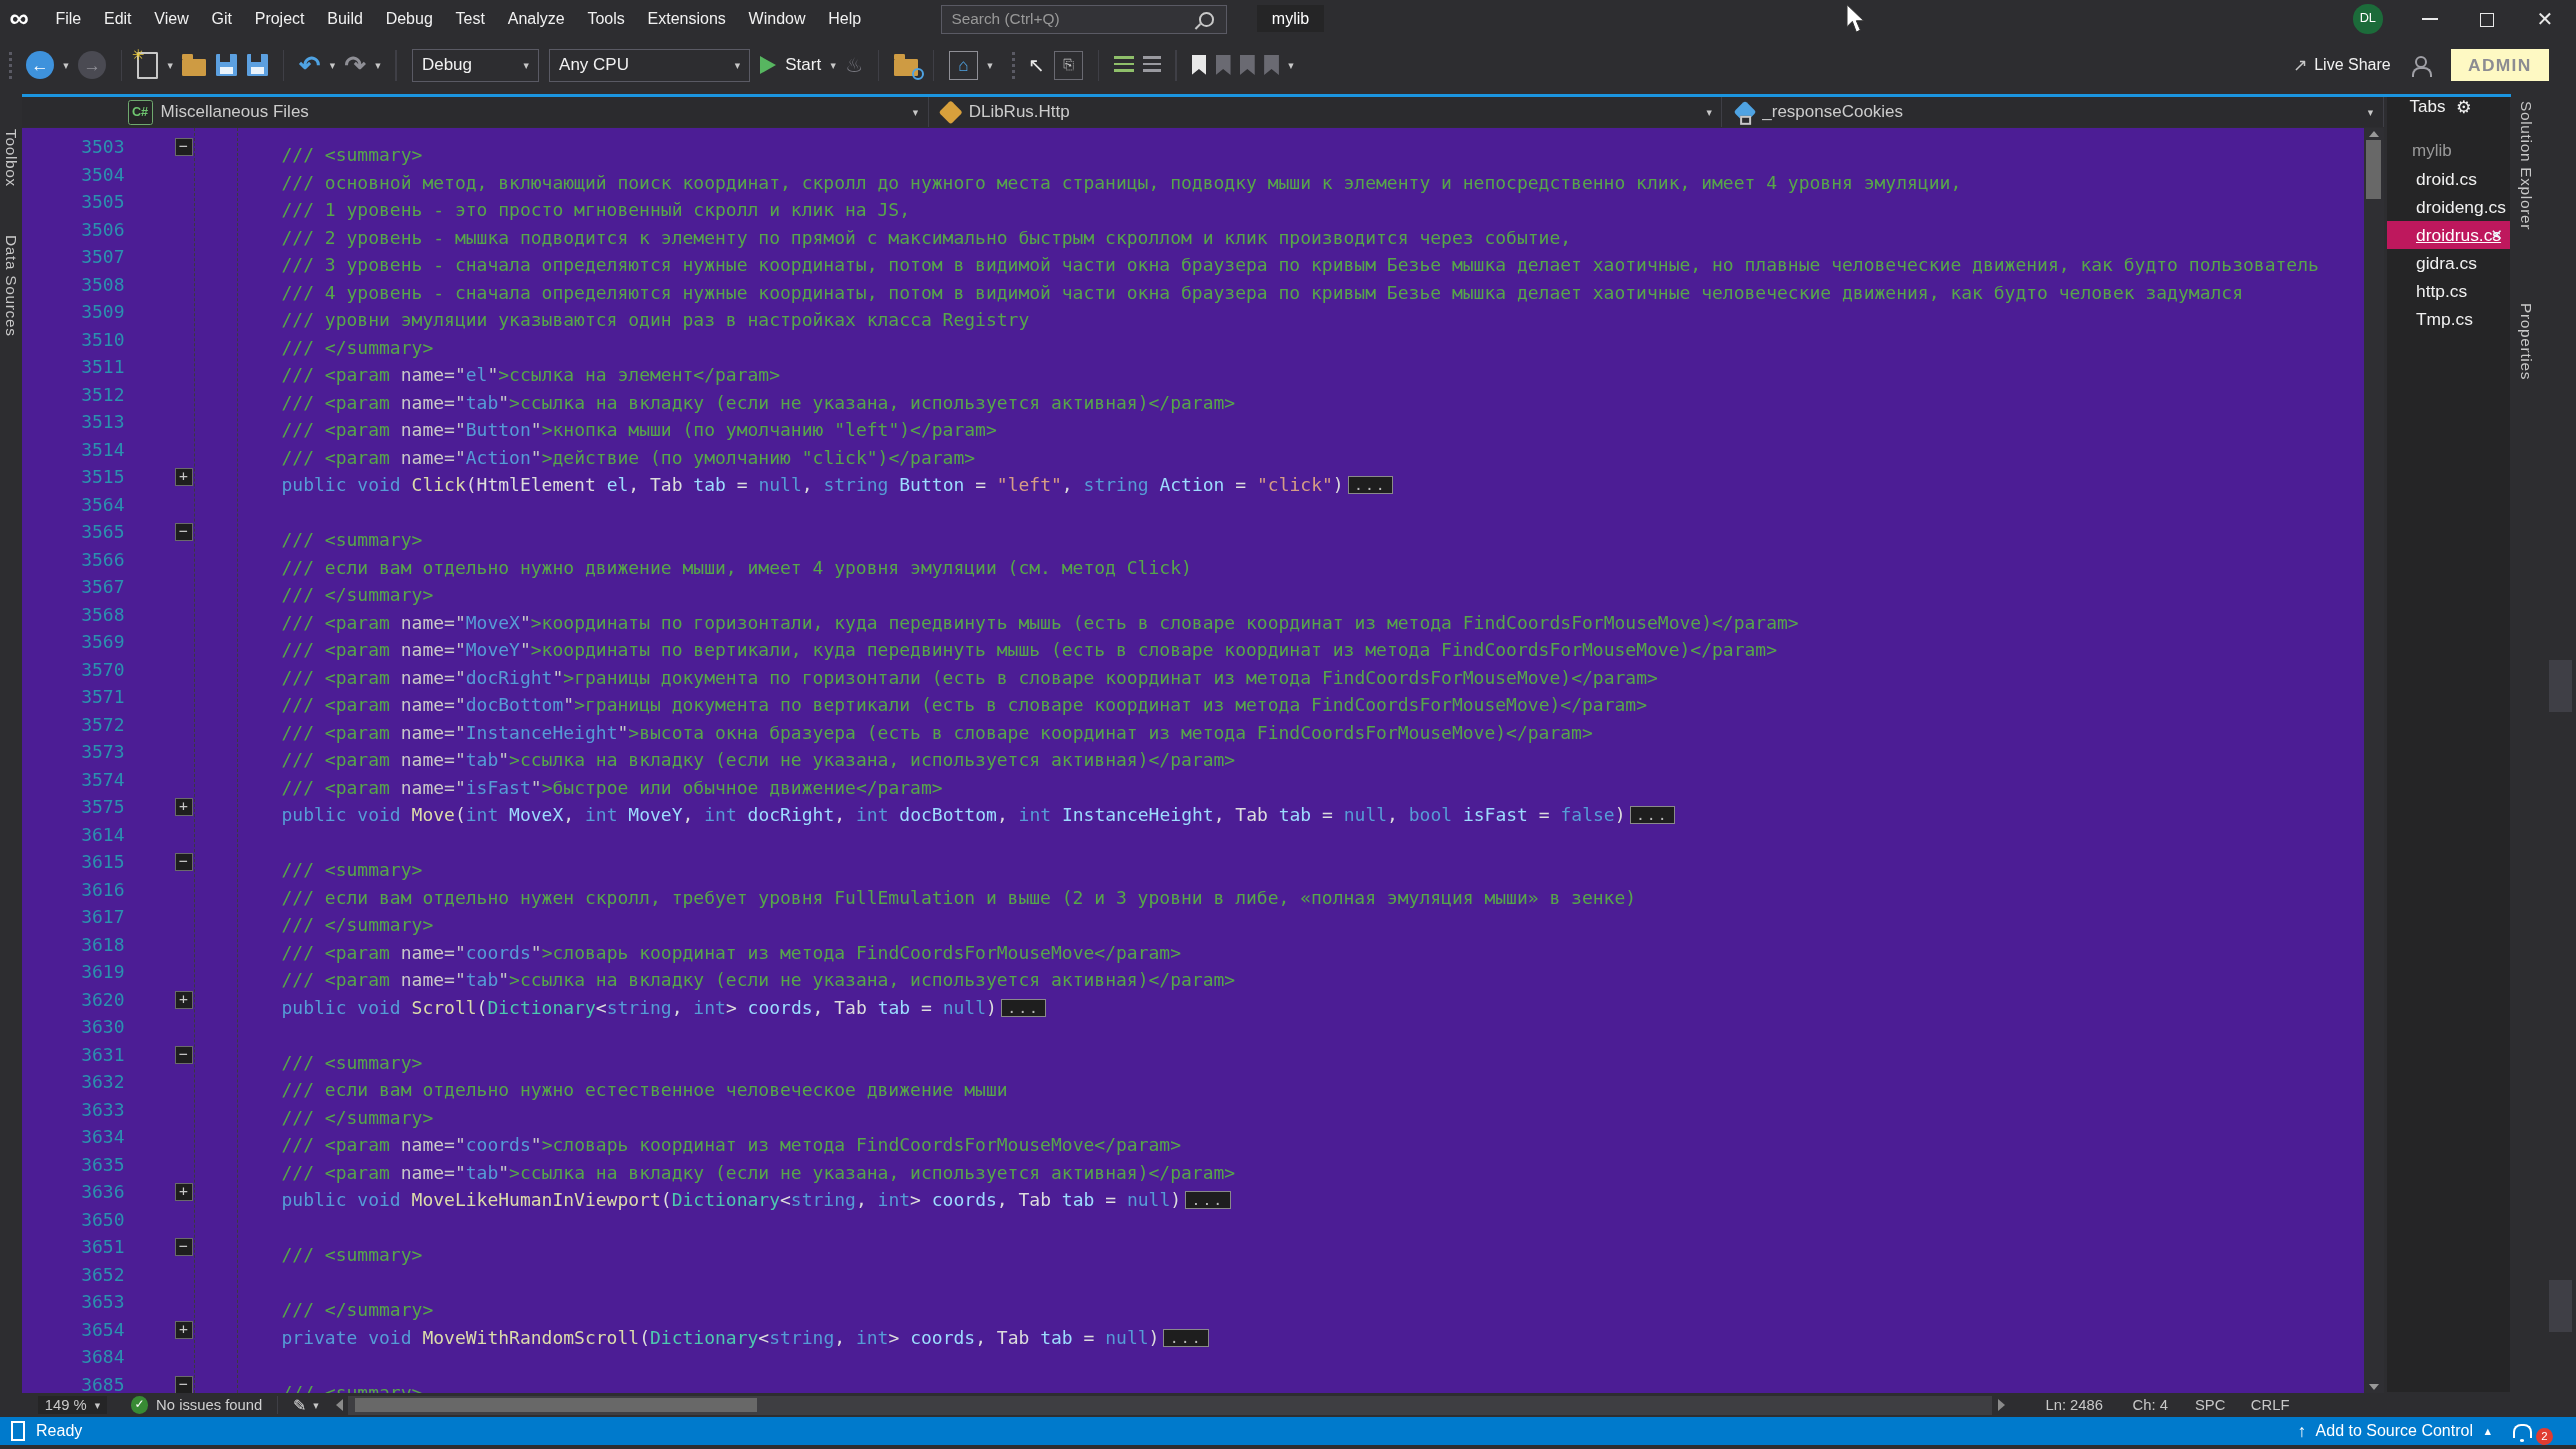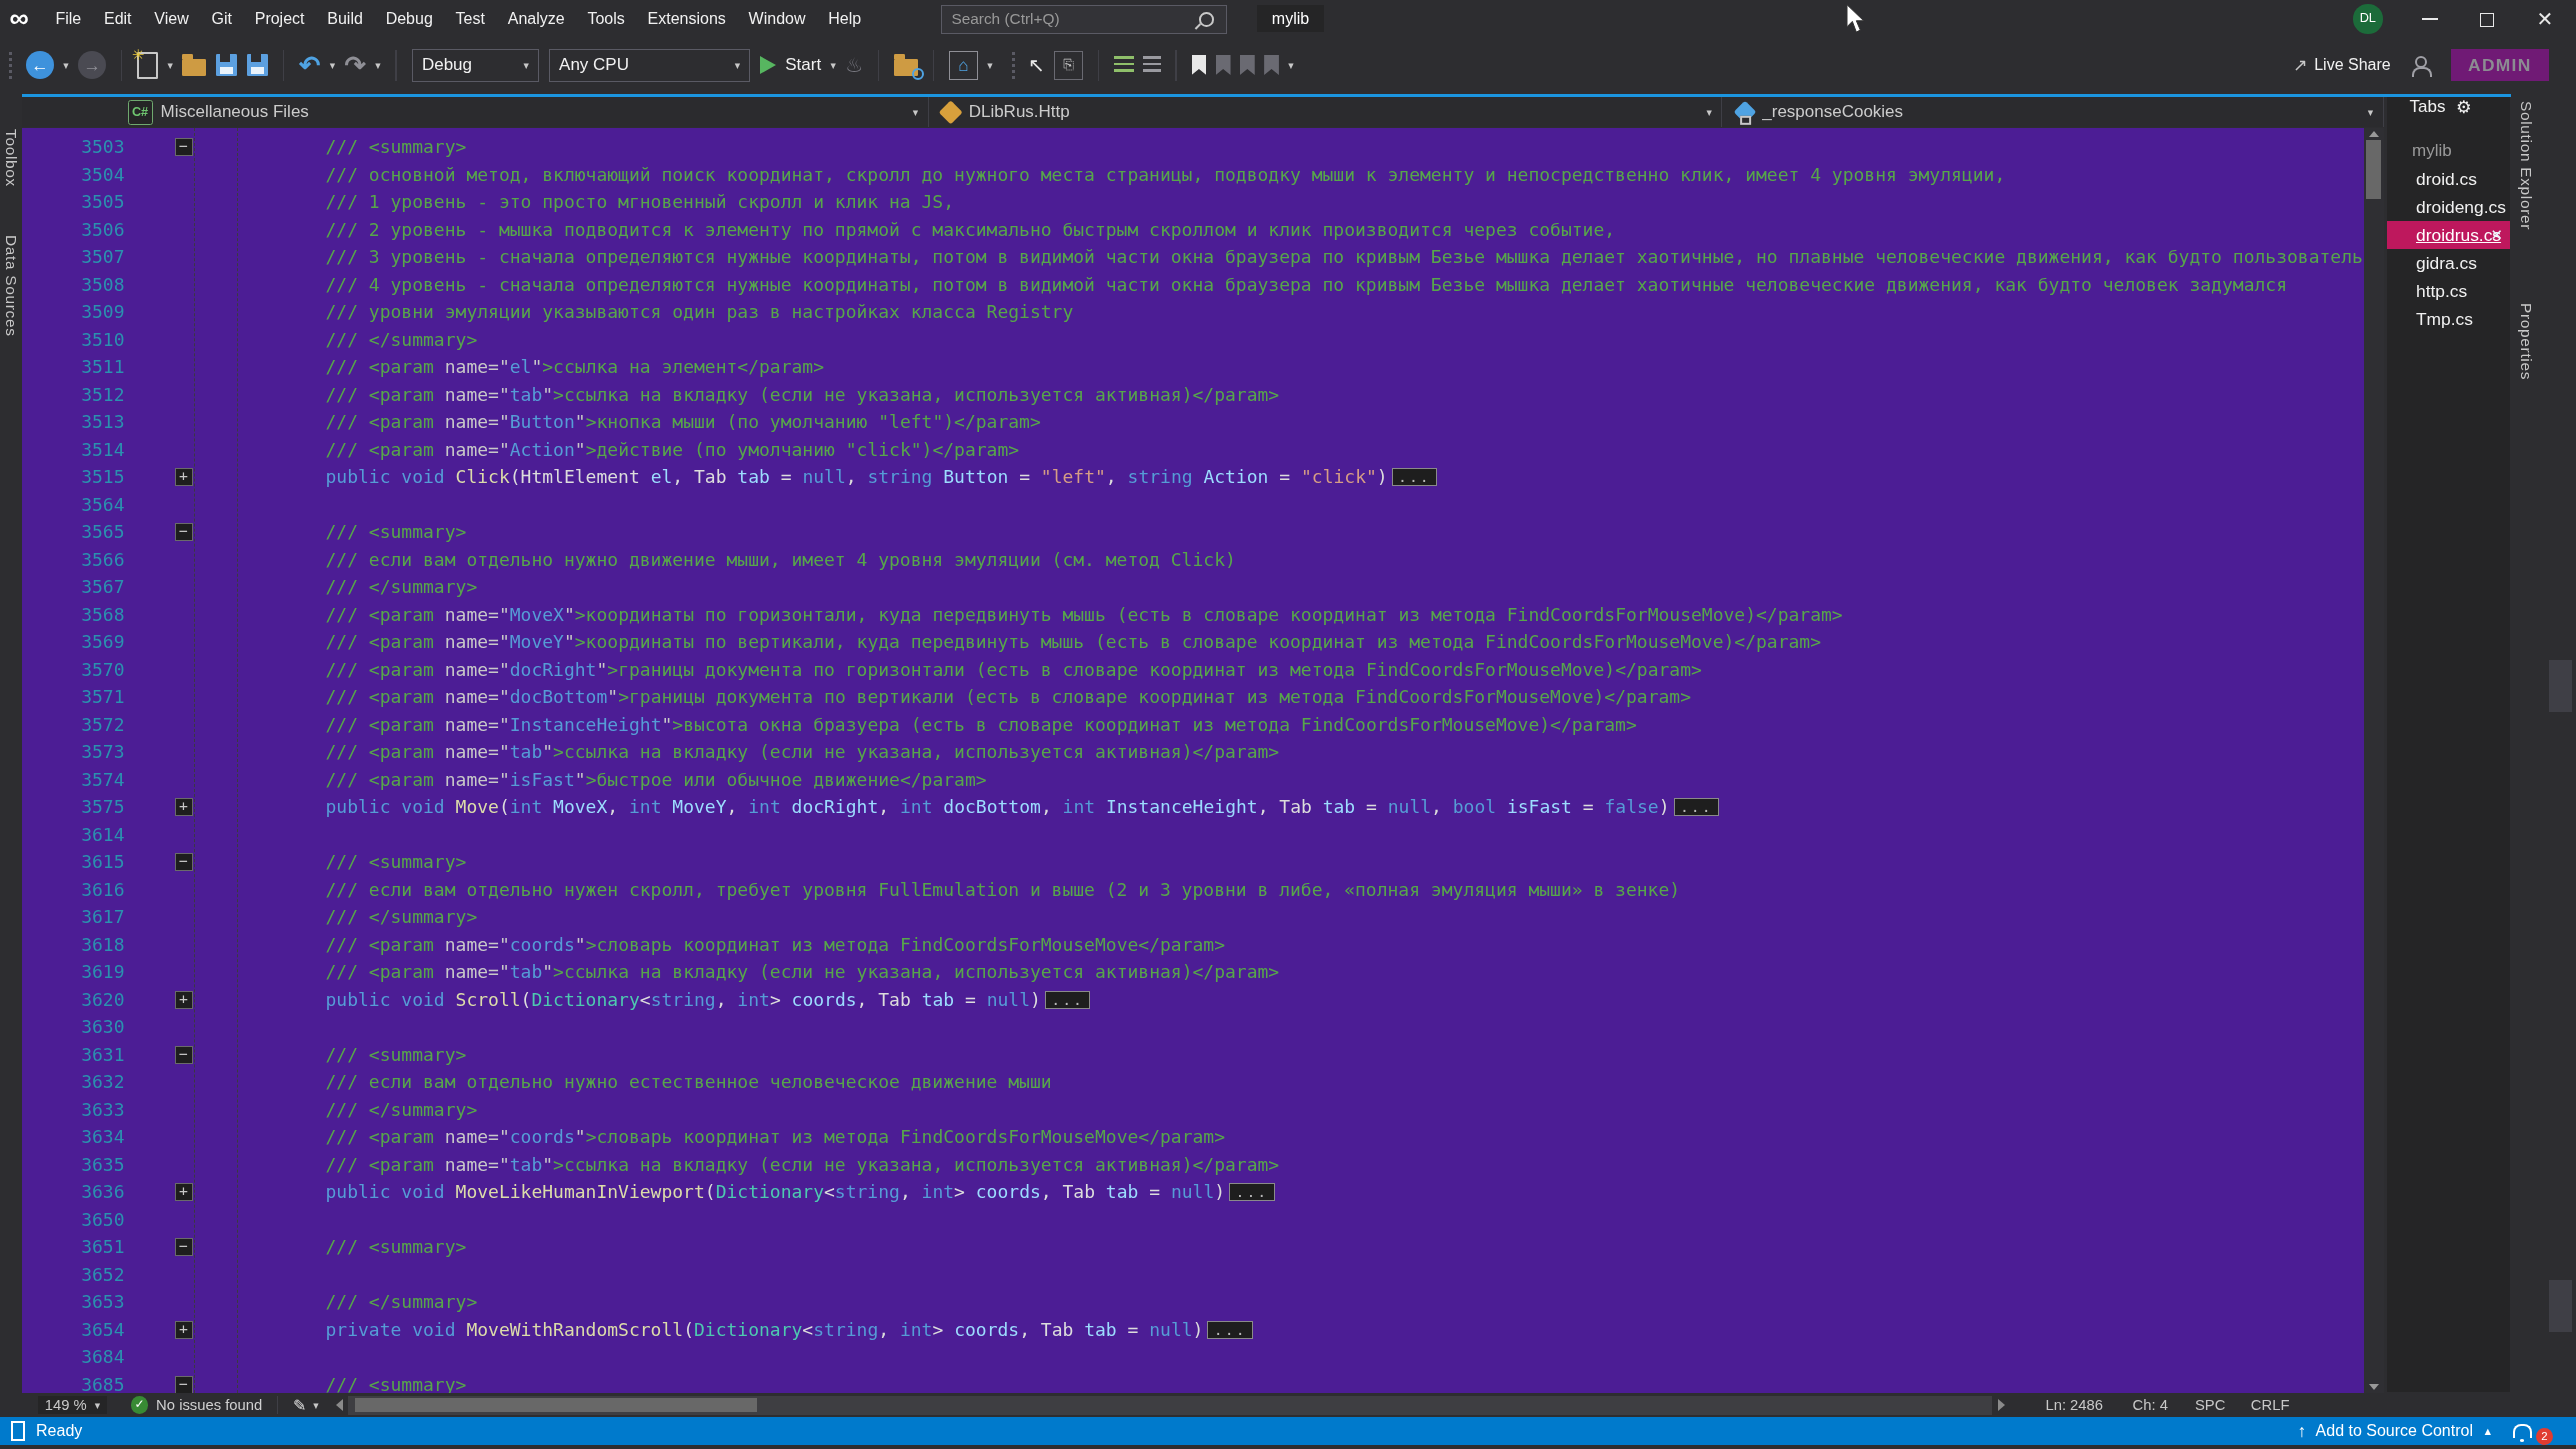--- a/index.html
+++ b/index.html
@@ -57,21 +57,21 @@
   .linesico{width:20px;height:17.4px;background:repeating-linear-gradient(#8FBF6A 0 2.7px,transparent 2.7px 6.7px);}
   .linesico.g2{background:repeating-linear-gradient(#9A9AA0 0 2.7px,transparent 2.7px 6.7px);width:17.4px;}
   .bkm{width:14.8px;height:20px;background:#E8E8E8;clip-path:polygon(0 0,100% 0,100% 100%,50% 70%,0 100%);}
   .bkm.dim{background:#6A6A72;}
   #tb-right{position:absolute;right:0;top:38px;height:54px;display:flex;align-items:center;gap:20px;padding-right:27px;}
   #liveshare{display:flex;align-items:center;gap:6.7px;color:#F1F1F1;font-size:16px;}
   .sharearrow{color:#C8C8C8;font-size:17.4px;}
   .person{width:20px;height:20px;position:relative;}
   .person:before{content:"";position:absolute;left:4px;top:1.3px;width:8px;height:8px;border:2px solid #A0A0A6;border-radius:50%;}
   .person:after{content:"";position:absolute;left:1.3px;top:12px;width:16px;height:8px;border:2px solid #A0A0A6;border-bottom:none;border-radius:8px 8px 0 0;}
-  #adminbtn{background:#701a75;color:#8C8C92;font-size:17.4px;font-weight:bold;letter-spacing:1.3px;
+  #adminbtn{background:#fef9c3;color:#8C8C92;font-size:17.4px;font-weight:bold;letter-spacing:1.3px;
     padding:5.4px 17.4px;}
   
   #mainarea{position:absolute;left:21.5px;top:94px;width:2555px;height:1299px;}
   #blueline{position:absolute;left:0;top:0;width:2489px;height:3.4px;background:#1B95E0;}
   #navrow{position:absolute;left:0;top:3.4px;width:2362px;height:30px;background:#2B2B2E;display:flex;}
   .crumb{display:flex;align-items:center;border-right:1.3px solid #3F3F46;position:relative;color:#CCCCCC;font-size:17px;}
   #crumb1{width:800px;padding-left:106px;}
   #crumb2{width:782px;padding-left:10.7px;}
   #crumb3{flex:1;padding-left:10.7px;}
   .crumb .chev{position:absolute;right:9.4px;}
@@ -84,21 +84,21 @@
     display:flex;align-items:center;justify-content:center;}
   
   #editor{position:absolute;left:0;top:34px;width:2362px;height:1265px;background:#4c1d95;overflow:hidden;}
   .guide{position:absolute;top:0;bottom:0;border-left:1.3px dashed #3A3A3E;z-index:0;}
   #g1{left:172px;}#g2{left:215px;}
   #lines{position:absolute;left:0;top:5.4px;width:100%;}
   .row{position:relative;height:27.5px;white-space:pre;font-family:"DejaVu Sans Mono",monospace;font-size:18px;line-height:27.5px;}
   .ln{position:absolute;left:0;width:103px;text-align:right;color:#2B91AF;}
   .fold{position:absolute;left:153px;top:4.7px;width:16px;height:16px;border:1.3px solid #6A6A6A;background:#1E1E1E;
     color:#C8C8C8;font-size:14.8px;line-height:14.8px;text-align:center;z-index:2;font-family:"DejaVu Sans Mono",monospace;}
-  .cl{position:absolute;left:260px;top:0;z-index:1;margin-left:44px;}
+  .cl{position:absolute;left:260px;top:8px;z-index:1;}
   .cg{color:#57A64A;}.ck{color:#569CD6;}.ct{color:#4EC9B0;}.cm{color:#DCDCAA;}
   .cp{color:#9CDCFE;}.cs{color:#D69D85;}.cd{color:#DCDCDC;}.cw{color:#C8C8C8;}
   .cx{display:inline-block;border:1.3px solid #8A8A8A;color:#B8B8B8;font-size:14.8px;line-height:16px;
     padding:0 5.4px;margin-left:4px;letter-spacing:2px;vertical-align:1.3px;background:#1E1E1E;}
   #vscroll{position:absolute;right:0;top:0;width:20px;height:100%;background:#2F2F33;}
   #vthumb{position:absolute;left:2.7px;top:12px;width:14.8px;height:59px;background:#686868;}
   .sarrow{position:absolute;left:5.4px;width:0;height:0;border-left:5.4px solid transparent;border-right:5.4px solid transparent;}
   #sup{top:2.7px;border-bottom:6.7px solid #999;}
   #sdn{bottom:2.7px;border-top:6.7px solid #999;}
   

